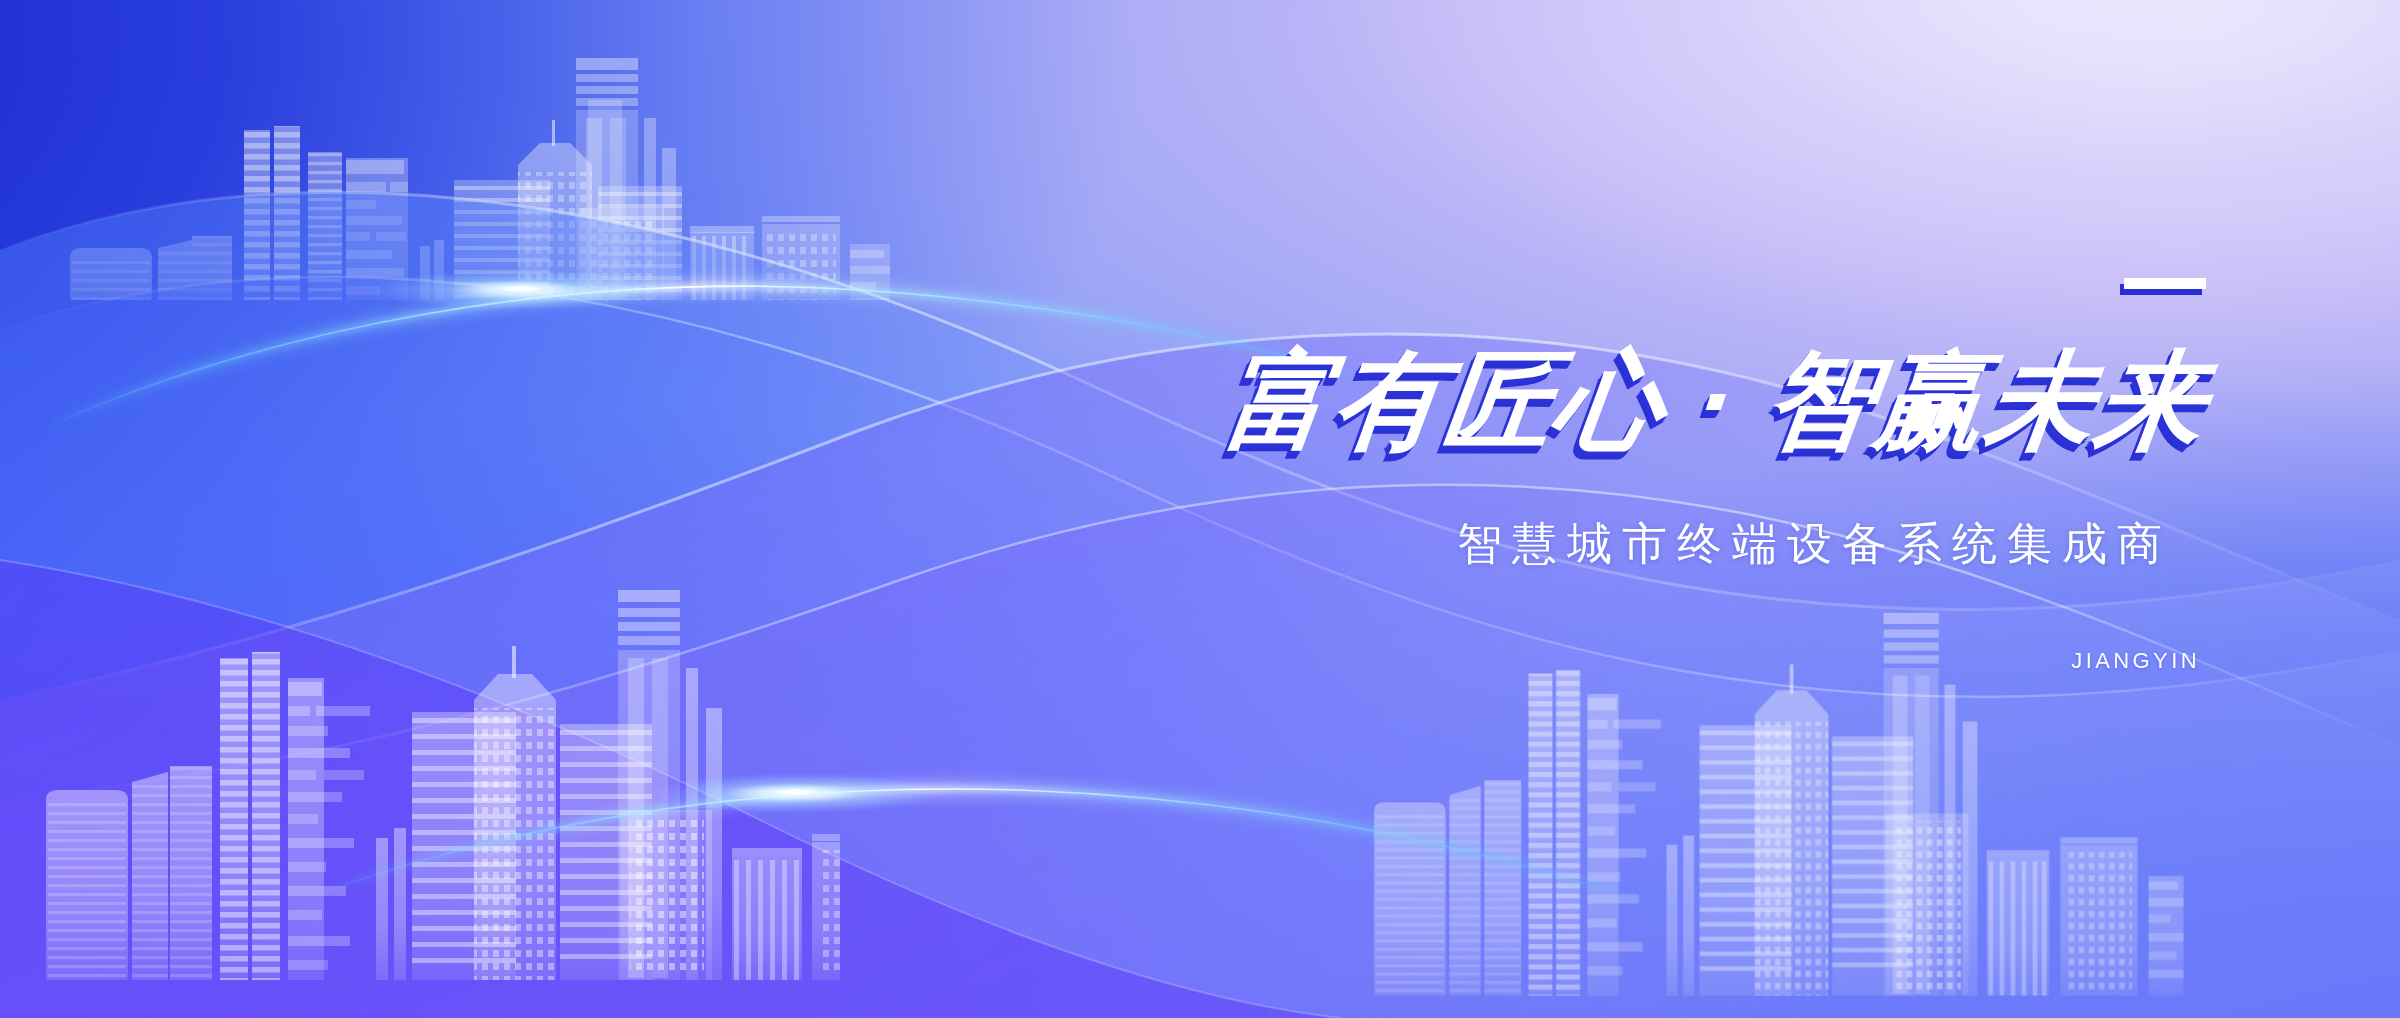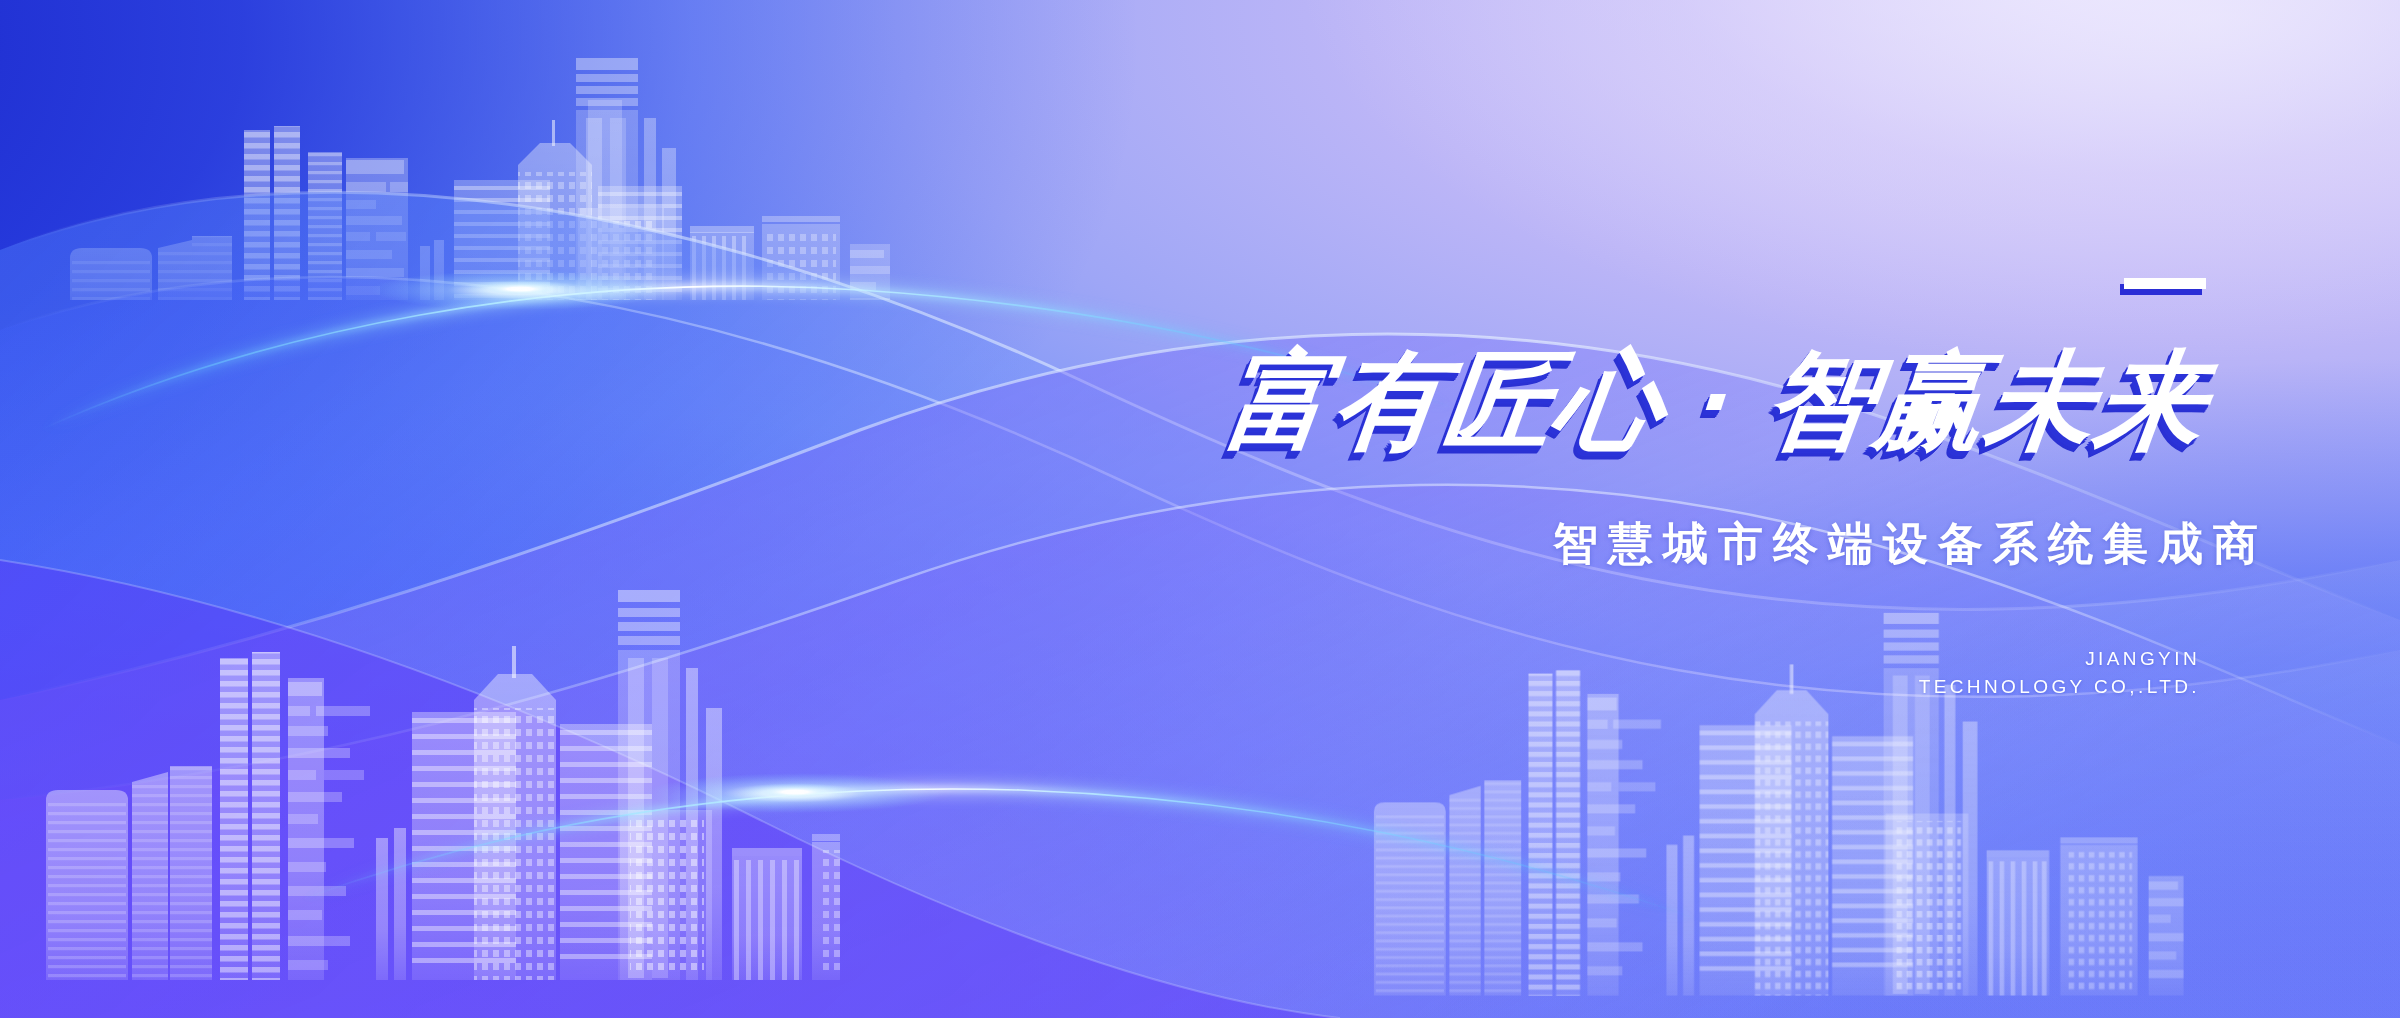--- a/index.html
+++ b/index.html
@@ -82,42 +82,42 @@
     text-shadow:
       -2px 3px 0 #2b33d8,
       -3px 5px 0 #2b33d8,
       -4px 7px 0 #2a31d4,
       -5px 8px 0 #2a31d2;
     transform: skewX(-7deg);
     transform-origin: right bottom;
   }
   #subtitle {
     position: absolute;
-    left: 1248px;
+    left: 1152px;
     top: 517px;
     width: 1020px;
     text-align: right;
     font-size: 45px;
     line-height: 1.2;
-    font-weight: 700;
+    font-weight: 400;
     letter-spacing: 10px;
     color: #ffffff;
     white-space: nowrap;
     text-shadow: 0 1px 4px rgba(40,60,190,0.35);
   }
   #company {
     position: absolute;
     left: 1560px;
     top: 645px;
     width: 640px;
     text-align: right;
     color: #ffffff;
   }
   #company .cline {
-    font-size: 19px;
+    font-size: 22px;
     line-height: 1.45;
     letter-spacing: 3.4px;
     font-weight: 400;
     white-space: nowrap;
     text-shadow: 0 1px 3px rgba(40,60,190,0.35);
   }
 </style>
 </head>
 <body>
 
@@ -603,17 +603,16 @@
   <div id="text-block">
 
     <div id="accent-dash"></div>
 
     <div id="headline">富有匠心 · 智赢未来</div>
 
     <div id="subtitle">智慧城市终端设备系统集成商</div>
 
     <div id="company">
       <div class="cline">JIANGYIN</div>
-      <div class="cline">TECHNOLOGY CO,.LTD.</div>
     </div>
 
   </div>
 </div>
 
 </body></html>

